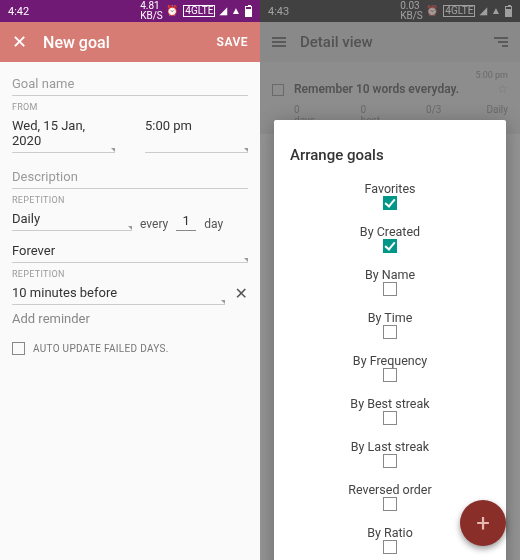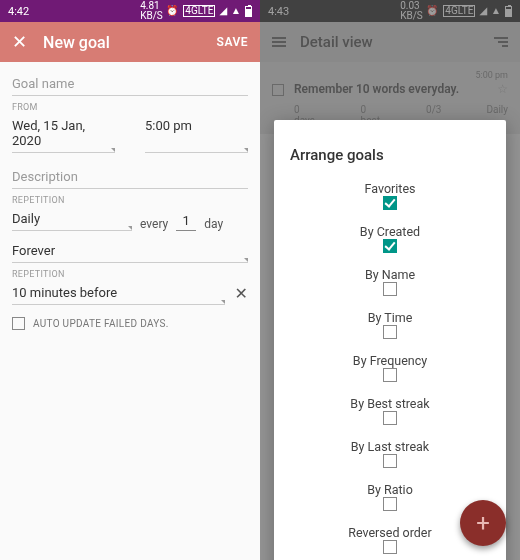--- a/index.html
+++ b/index.html
@@ -138,20 +138,21 @@
 
       <div class="label-tiny">REPETITION</div>
       <div class="reminder-row">
         <div class="reminder-field">
           <span>10 minutes before</span>
           <span class="spin"></span>
         </div>
         <span class="reminder-x">✕</span>
       </div>
 
+      <div class="field placeholder" style="border-bottom:none; color:#888;">Add reminder</div>
 
       <div class="chk-row">
         <span class="chk-box"></span>
         <span class="chk-label">AUTO UPDATE FAILED DAYS.</span>
       </div>
     </div>
   </div>
 
   <div class="phone phone-right">
     <div class="statusbar sb-dark">
@@ -226,25 +227,25 @@
           </div>
           <div class="opt-row">
             <span>By Best streak</span>
             <span class="cb"></span>
           </div>
           <div class="opt-row">
             <span>By Last streak</span>
             <span class="cb"></span>
           </div>
           <div class="opt-row">
+            <span>Reversed order</span>
+            <span class="cb"></span>
+          </div>
+          <div class="opt-row">
             <span>By Ratio</span>
-            <span class="cb"></span>
-          </div>
-          <div class="opt-row">
-            <span>Reversed order</span>
             <span class="cb"></span>
           </div>
         </div>
       <div class="dialog-actions">
         <span>CANCEL</span>
         <span>OK</span>
       </div>
     </div>
 
     <div class="fab">+</div>

